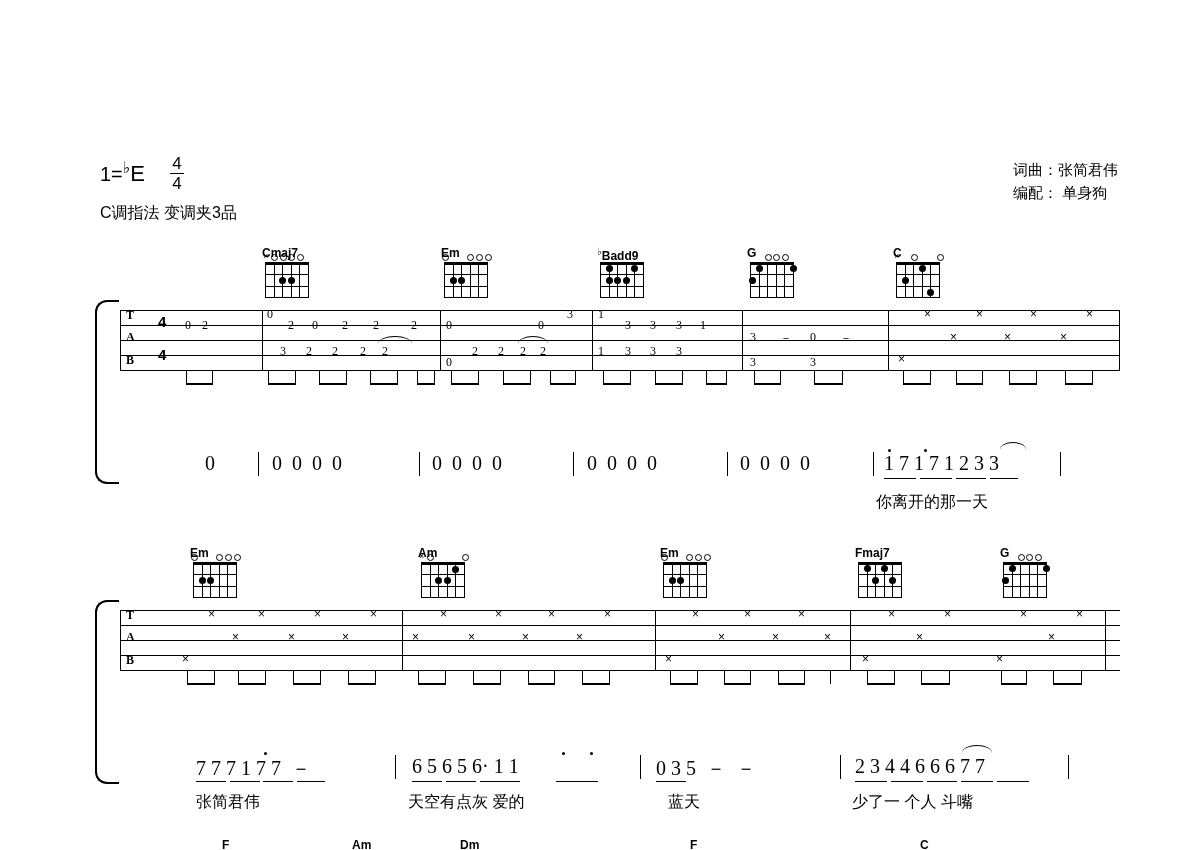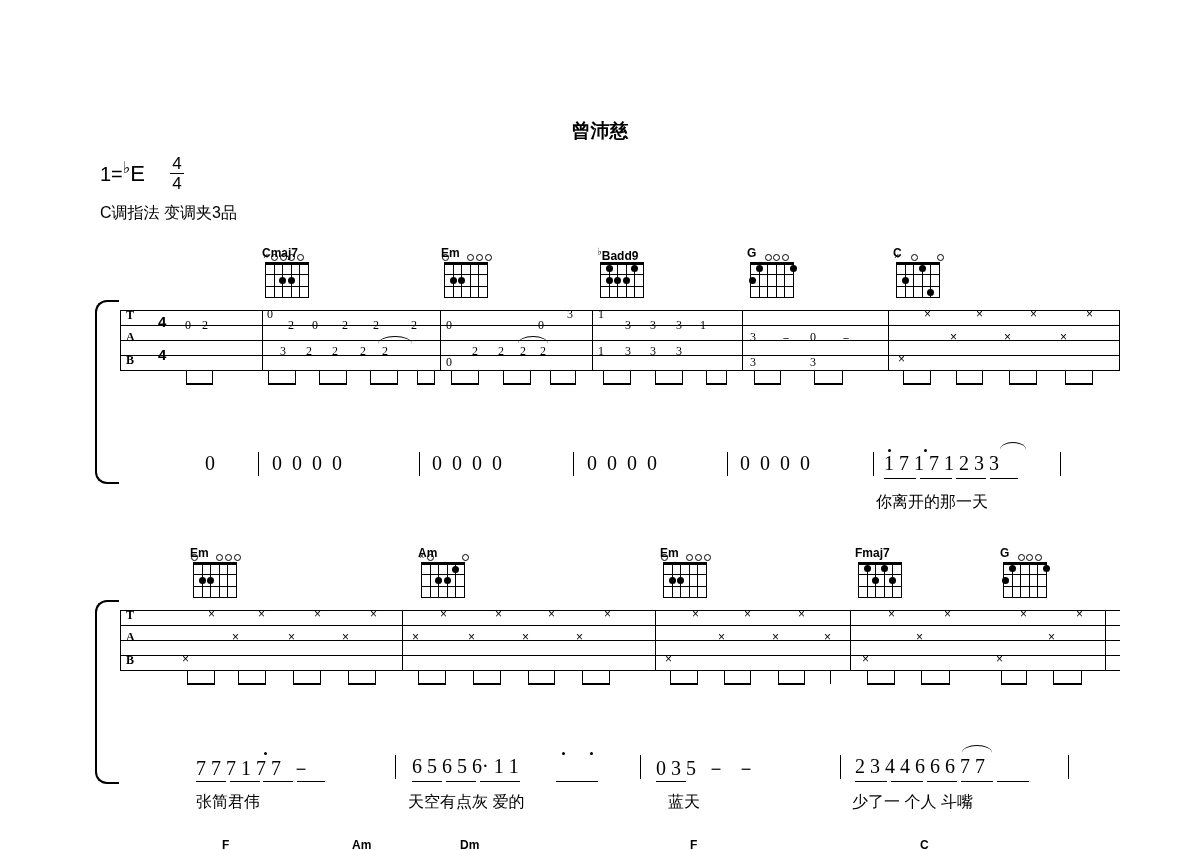--- a/index.html
+++ b/index.html
@@ -66,34 +66,37 @@
   .under{position:absolute;height:1px;background:#000;}
   .dotabove{position:absolute;width:3px;height:3px;border-radius:50%;background:#000;}
   .tie{position:absolute;border-top:1px solid #000;border-radius:50%/100% 100% 0 0;height:7px;}
   .vbar{position:absolute;width:1px;background:#000;}
 </style>
 </head>
 <body>
 
 <div class="sheet">
 
-  <div class="artist">曾沛慈</div>
 
   <div class="key-sig">
     <span class="eq">1=</span><span class="flat">♭</span><span>E</span>
   </div>
 
   <div class="meter">
     <div class="num">4</div>
     <div style="width:14px;height:1px;background:#000;margin:1px auto;"></div>
     <div>4</div>
   </div>
 
   <div class="capo">C调指法  变调夹3品</div>
 
+  <div class="credits">
+    <div>词曲：张简君伟</div>
+    <div>编配：   单身狗</div>
+  </div>
 
   <div class="system" style="top:0;">
 
     <div class="chordbox" style="left:262px;top:262px;">
       <div class="chordname">Cmaj7</div>
       <div class="grid">
         <div class="nut"></div>
         <div class="v" style="left:0;"></div>
           <div class="v" style="left:8.6px;"></div>
           <div class="v" style="left:17.2px;"></div>

